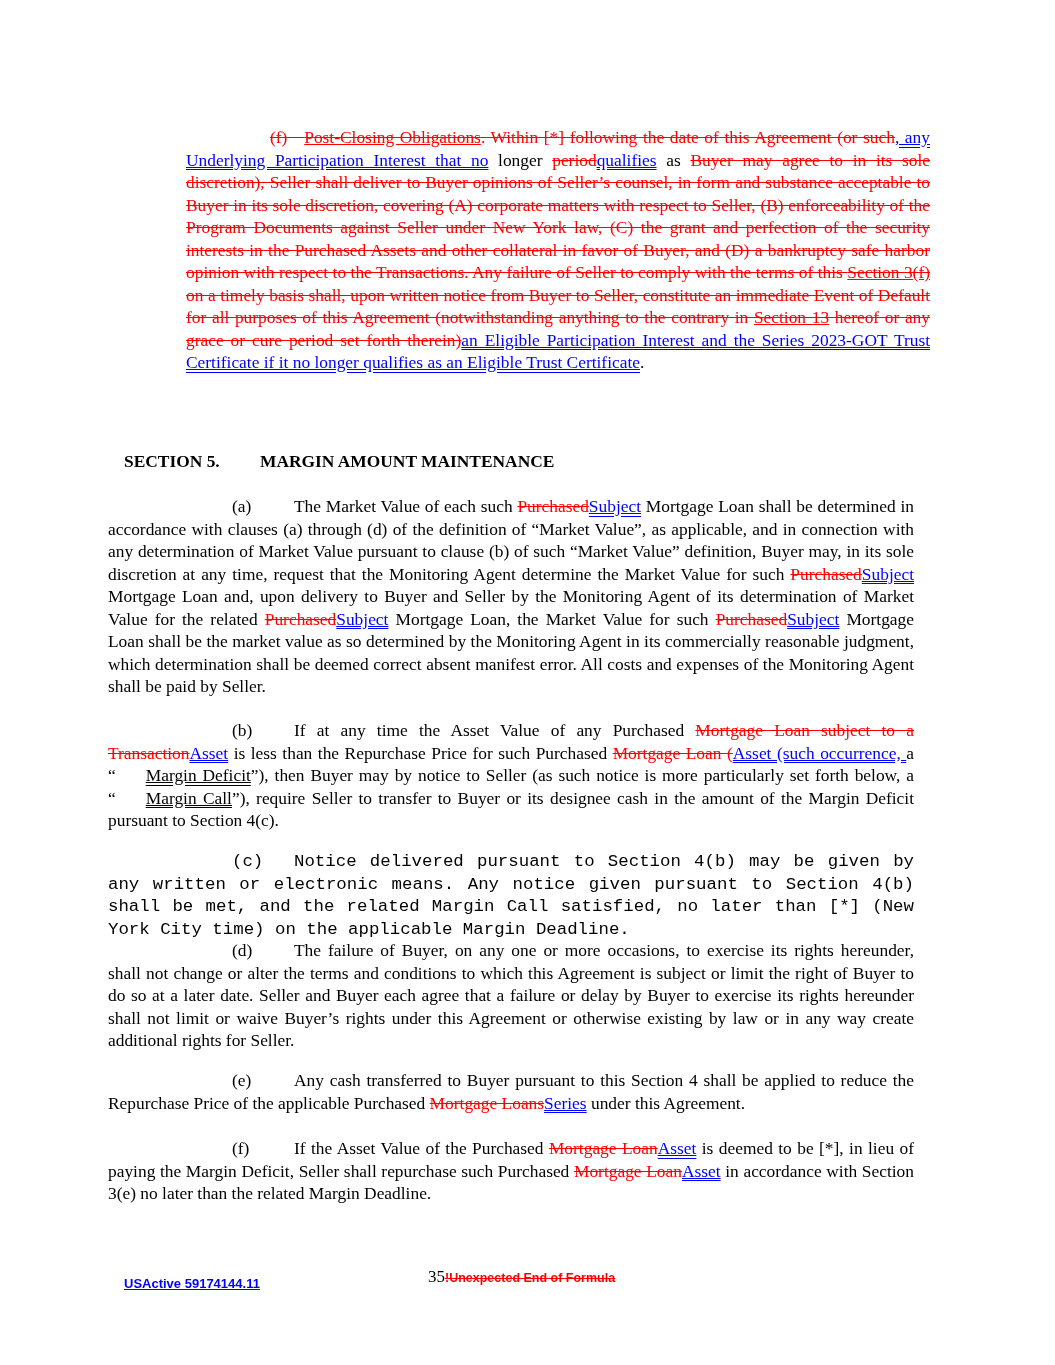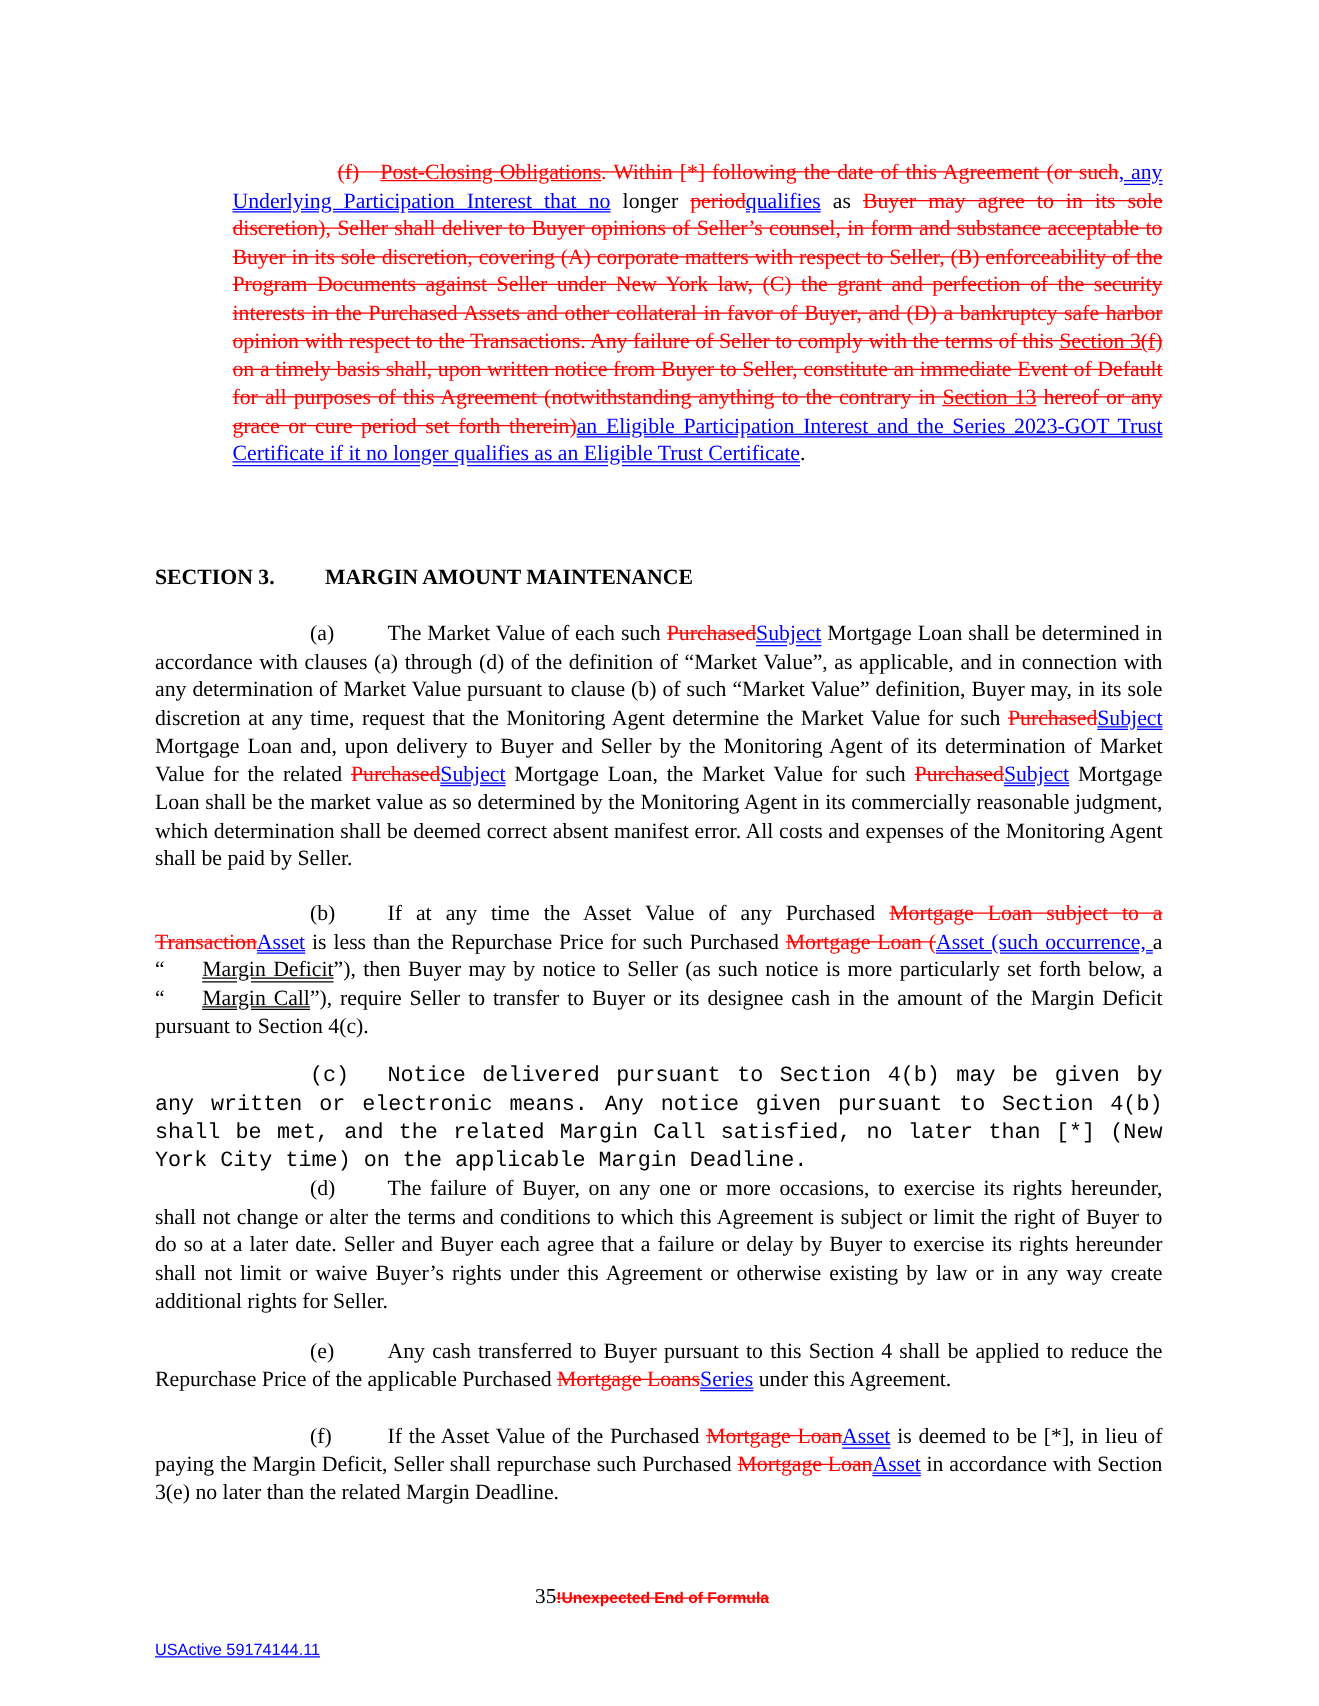--- a/index.html
+++ b/index.html
@@ -7,21 +7,21 @@
       width: 1055px;
       height: 1365px;
       position: relative;
       font-family: "Liberation Serif", "DejaVu Serif", serif;
       font-size: 17.4px;
       color: #000000;
     }
     .page { position: absolute; left: 0; top: 0; width: 1055px; height: 1365px; padding-left: 48px; }
     .para {
       position: absolute;
-      left: 124px;
+      left: 108px;
       width: 806px;
       text-align: justify;
       line-height: 22.5px;
       margin: 0;
     }
     .para.indented { left: 186px; width: 744px; }
     .ti { display: inline-block; width: 124px; }
     .ti-f { display: inline-block; width: 84px; }
     .lbl { display: inline-block; width: 62px; }
     .del { color: #ff0000; text-decoration: line-through; text-decoration-color: #ff0000; }
@@ -46,35 +46,36 @@
     .footer-err {
       color: #ff0000;
       text-decoration: line-through;
       font-family: "Liberation Sans", "DejaVu Sans", sans-serif;
       font-weight: bold;
       font-size: 12.5px;
     }
     .footer-id {
       position: absolute;
       left: 124px;
-      top: 1312px;
+      top: 1276px;
       font-family: "Liberation Sans", "DejaVu Sans", sans-serif;
       font-size: 13px;
       color: #0000ff;
       text-decoration: underline;
+      font-weight: bold;
     }
   </style>
 </head>
 <body>
 
 <div class="page">
 
   <p class="para indented" style="top:126px;"><span class="ti-f"></span><span class="del">(f)</span><span class="del">&nbsp;&nbsp;&nbsp;</span><span class="del-u">Post-Closing Obligations</span><span class="del">.  Within [*] following the date of this Agreement (or such</span><span class="ins">, any Underlying Participation Interest that no</span><span> longer </span><span class="del">period</span><span class="ins">qualifies</span><span> as </span><span class="del">Buyer may agree to in its sole discretion), Seller shall deliver to Buyer opinions of Seller’s counsel, in form and substance acceptable to Buyer in its sole discretion, covering (A) corporate matters with respect to Seller, (B) enforceability of the Program Documents against Seller under New York law, (C) the grant and perfection of the security interests in the Purchased Assets and other collateral in favor of Buyer, and (D) a bankruptcy safe harbor opinion with respect to the Transactions.  Any failure of Seller to comply with the terms of this </span><span class="del-u">Section 3(f)</span><span class="del"> on a timely basis shall, upon written notice from Buyer to Seller, constitute an immediate Event of Default for all purposes of this Agreement (notwithstanding anything to the contrary in </span><span class="del-u">Section 13</span><span class="del"> hereof or any grace or cure period set forth therein)</span><span class="ins">an Eligible Participation Interest and the Series 2023-GOT Trust Certificate if it no longer qualifies as an Eligible Trust Certificate</span><span>.</span></p>
 
-  <div class="heading"><span class="num">SECTION 3.</span><span>MARGIN AMOUNT MAINTENANCE</span></div>
+  <div class="heading"><span class="num">SECTION 5.</span><span>MARGIN AMOUNT MAINTENANCE</span></div>
 
   <p class="para" style="top:495px;"><span class="ti"></span><span class="lbl">(a)</span><span>The Market Value of each such </span><span class="del">Purchased</span><span class="ins">Subject</span><span> Mortgage Loan shall be determined in accordance with clauses (a) through (d) of the definition of “Market Value”, as applicable, and in connection with any determination of Market Value pursuant to clause (b) of such “Market Value” definition, Buyer may, in its sole discretion at any time, request that the Monitoring Agent determine the Market Value for such </span><span class="del">Purchased</span><span class="ins">Subject</span><span> Mortgage Loan and, upon delivery to Buyer and Seller by the Monitoring Agent of its determination of Market Value for the related </span><span class="del">Purchased</span><span class="ins">Subject</span><span> Mortgage Loan, the Market Value for such </span><span class="del">Purchased</span><span class="ins">Subject</span><span> Mortgage Loan shall be the market value as so determined by the Monitoring Agent in its commercially reasonable judgment, which determination shall be deemed correct absent manifest error.  All costs and expenses of the Monitoring Agent shall be paid by Seller.</span></p>
 
   <p class="para" style="top:719px;"><span class="ti"></span><span class="lbl">(b)</span><span>If at any time the Asset Value of any Purchased </span><span class="del">Mortgage Loan subject to a Transaction</span><span class="ins">Asset</span><span> is less than the Repurchase Price for such Purchased </span><span class="del">Mortgage Loan (</span><span class="ins">Asset (such occurrence, </span><span>a “</span><span class="dbl">Margin Deficit</span><span>”), then Buyer may by notice to Seller (as such notice is more particularly set forth below, a “</span><span class="dbl">Margin Call</span><span>”), require Seller to transfer to Buyer or its designee cash in the amount of the Margin Deficit pursuant to Section 4(c).</span></p>
 
   <p class="para" style="top:851px;font-family:Liberation Mono, monospace;"><span class="ti"></span><span class="lbl">(c)</span><span>Notice delivered pursuant to Section 4(b) may be given by any written or electronic means.  Any notice given pursuant to Section 4(b) shall be met, and the related Margin Call satisfied, no later than  [*] (New York City time) on the applicable Margin Deadline.</span></p>
 
   <p class="para" style="top:939px;"><span class="ti"></span><span class="lbl">(d)</span><span>The failure of Buyer, on any one or more occasions, to exercise its rights hereunder, shall not change or alter the terms and conditions to which this Agreement is subject or limit the right of Buyer to do so at a later date.  Seller and Buyer each agree that a failure or delay by Buyer to exercise its rights hereunder shall not limit or waive Buyer’s rights under this Agreement or otherwise existing by law or in any way create additional rights for Seller.</span></p>
 
   <p class="para" style="top:1069px;"><span class="ti"></span><span class="lbl">(e)</span><span>Any cash transferred to Buyer pursuant to this Section 4 shall be applied to reduce the Repurchase Price of the applicable Purchased </span><span class="del">Mortgage Loans</span><span class="ins">Series</span><span> under this Agreement.</span></p>

